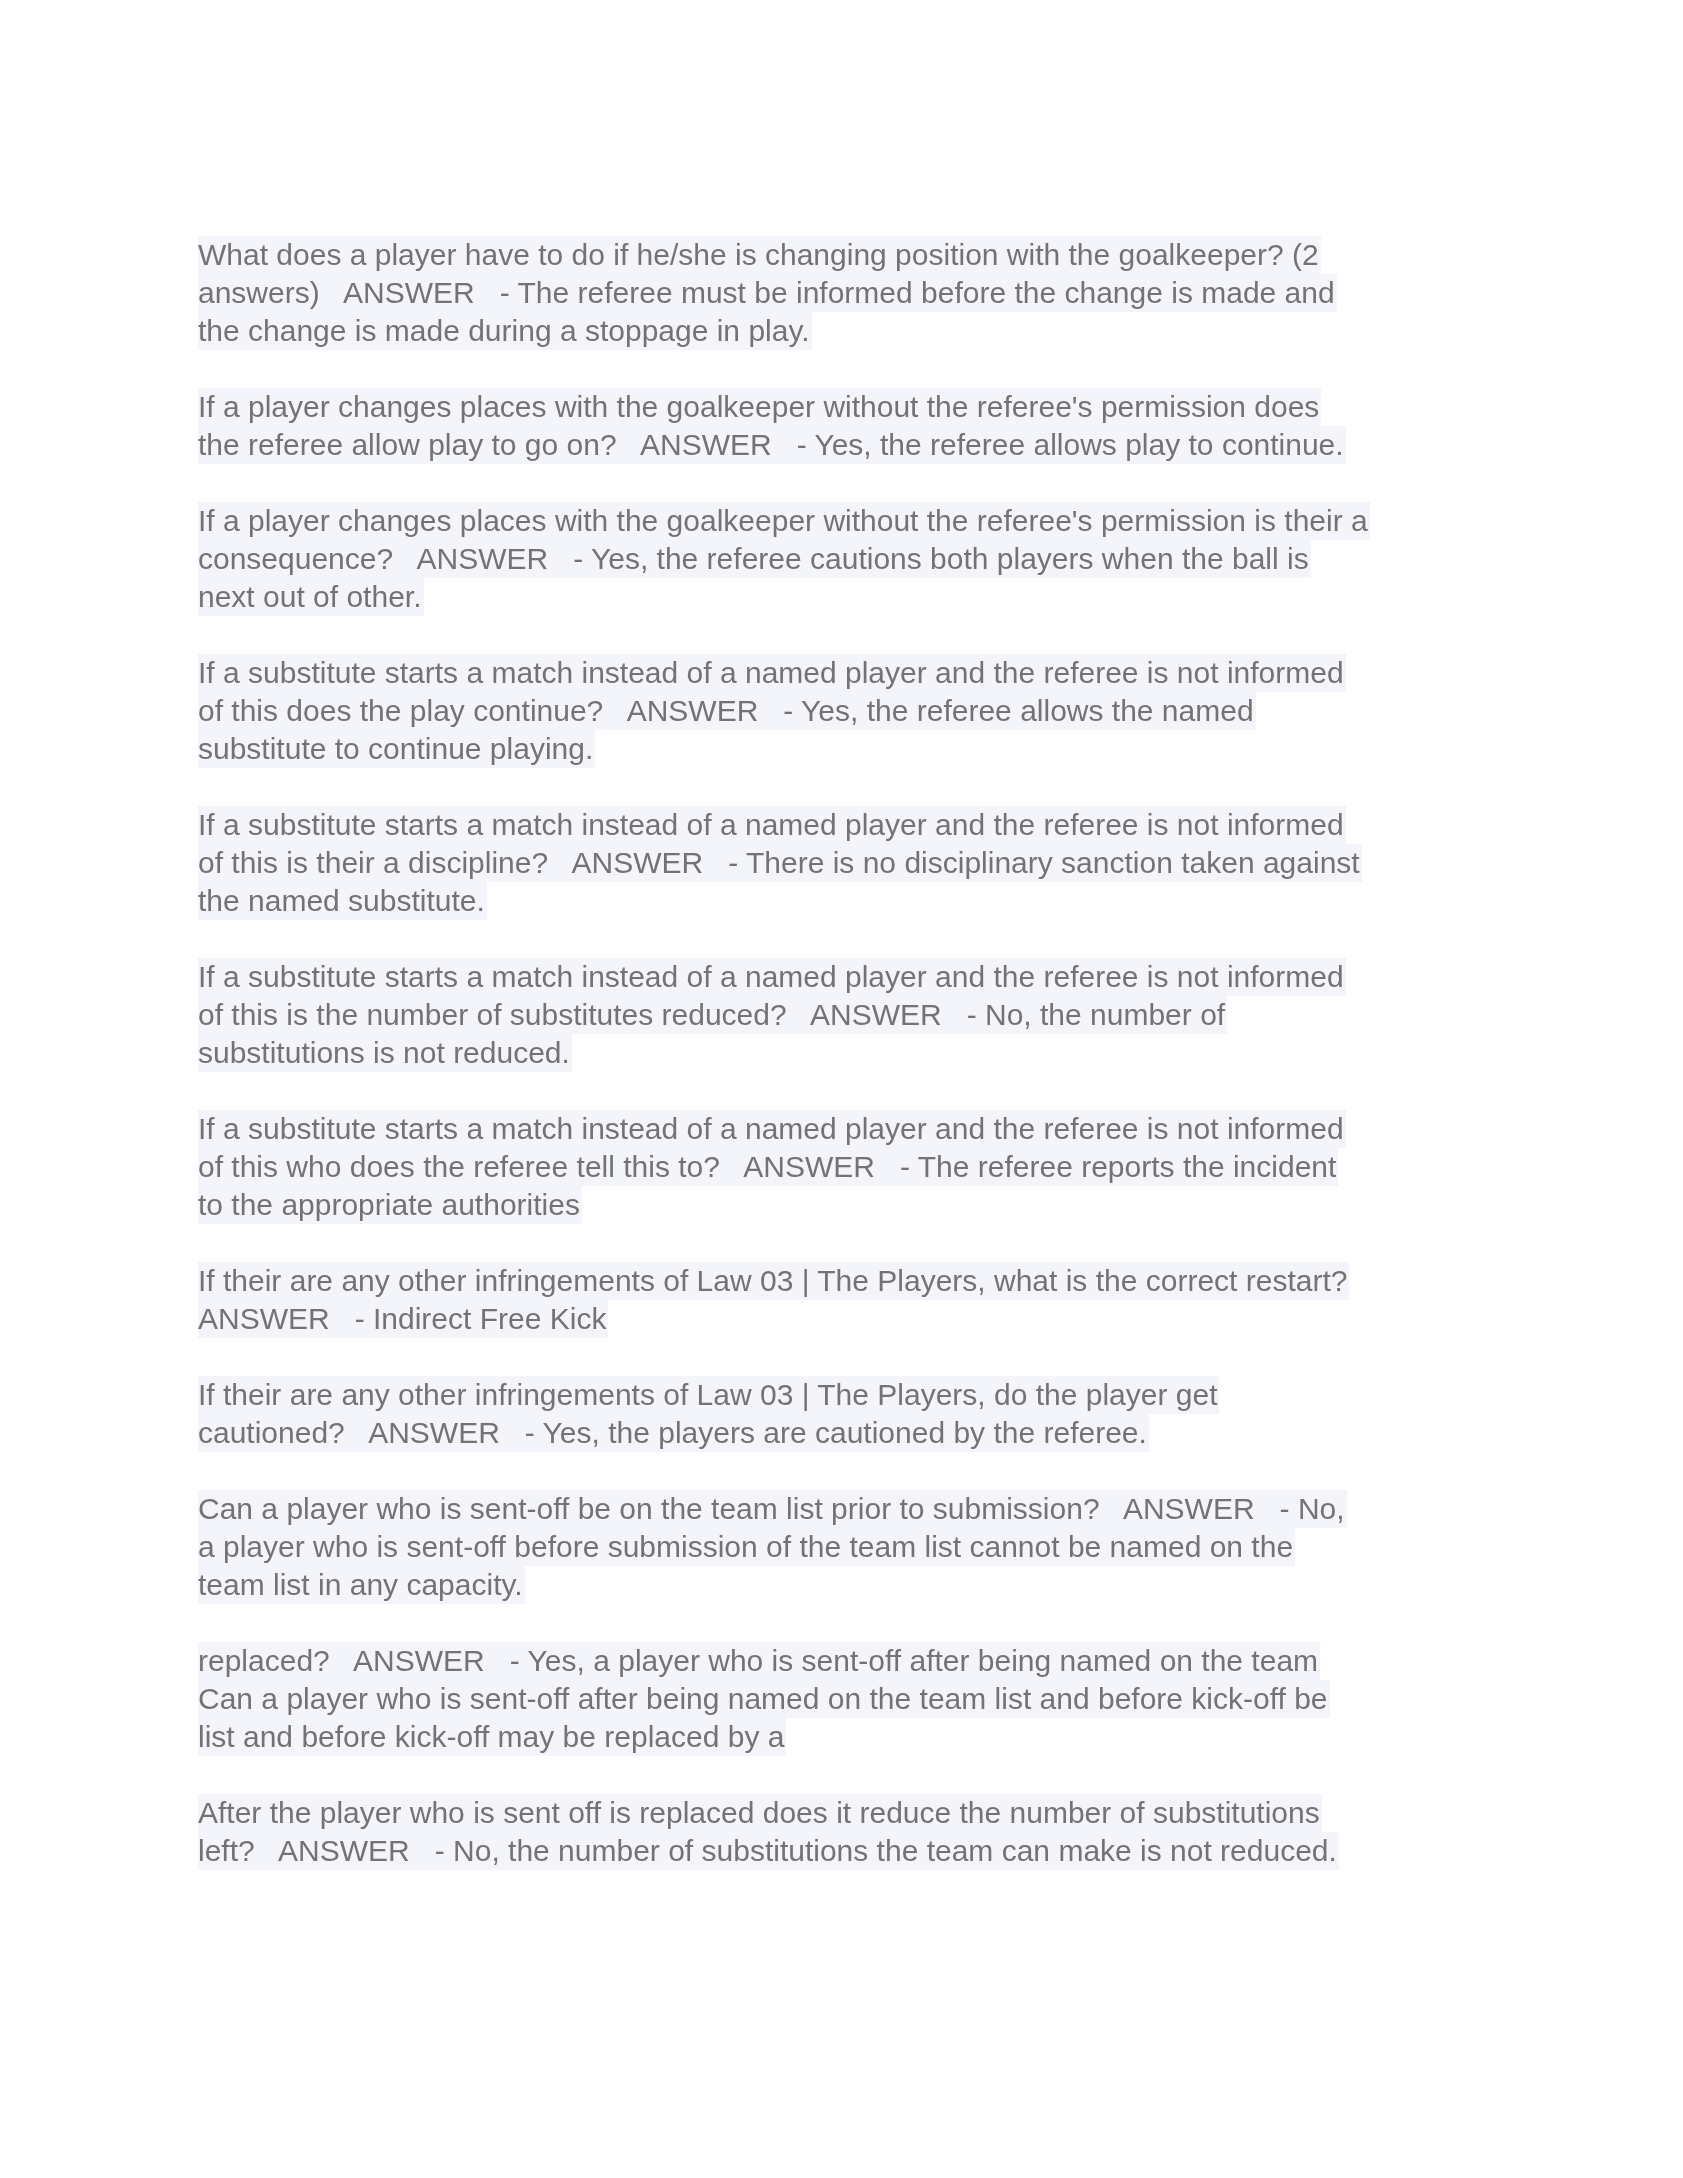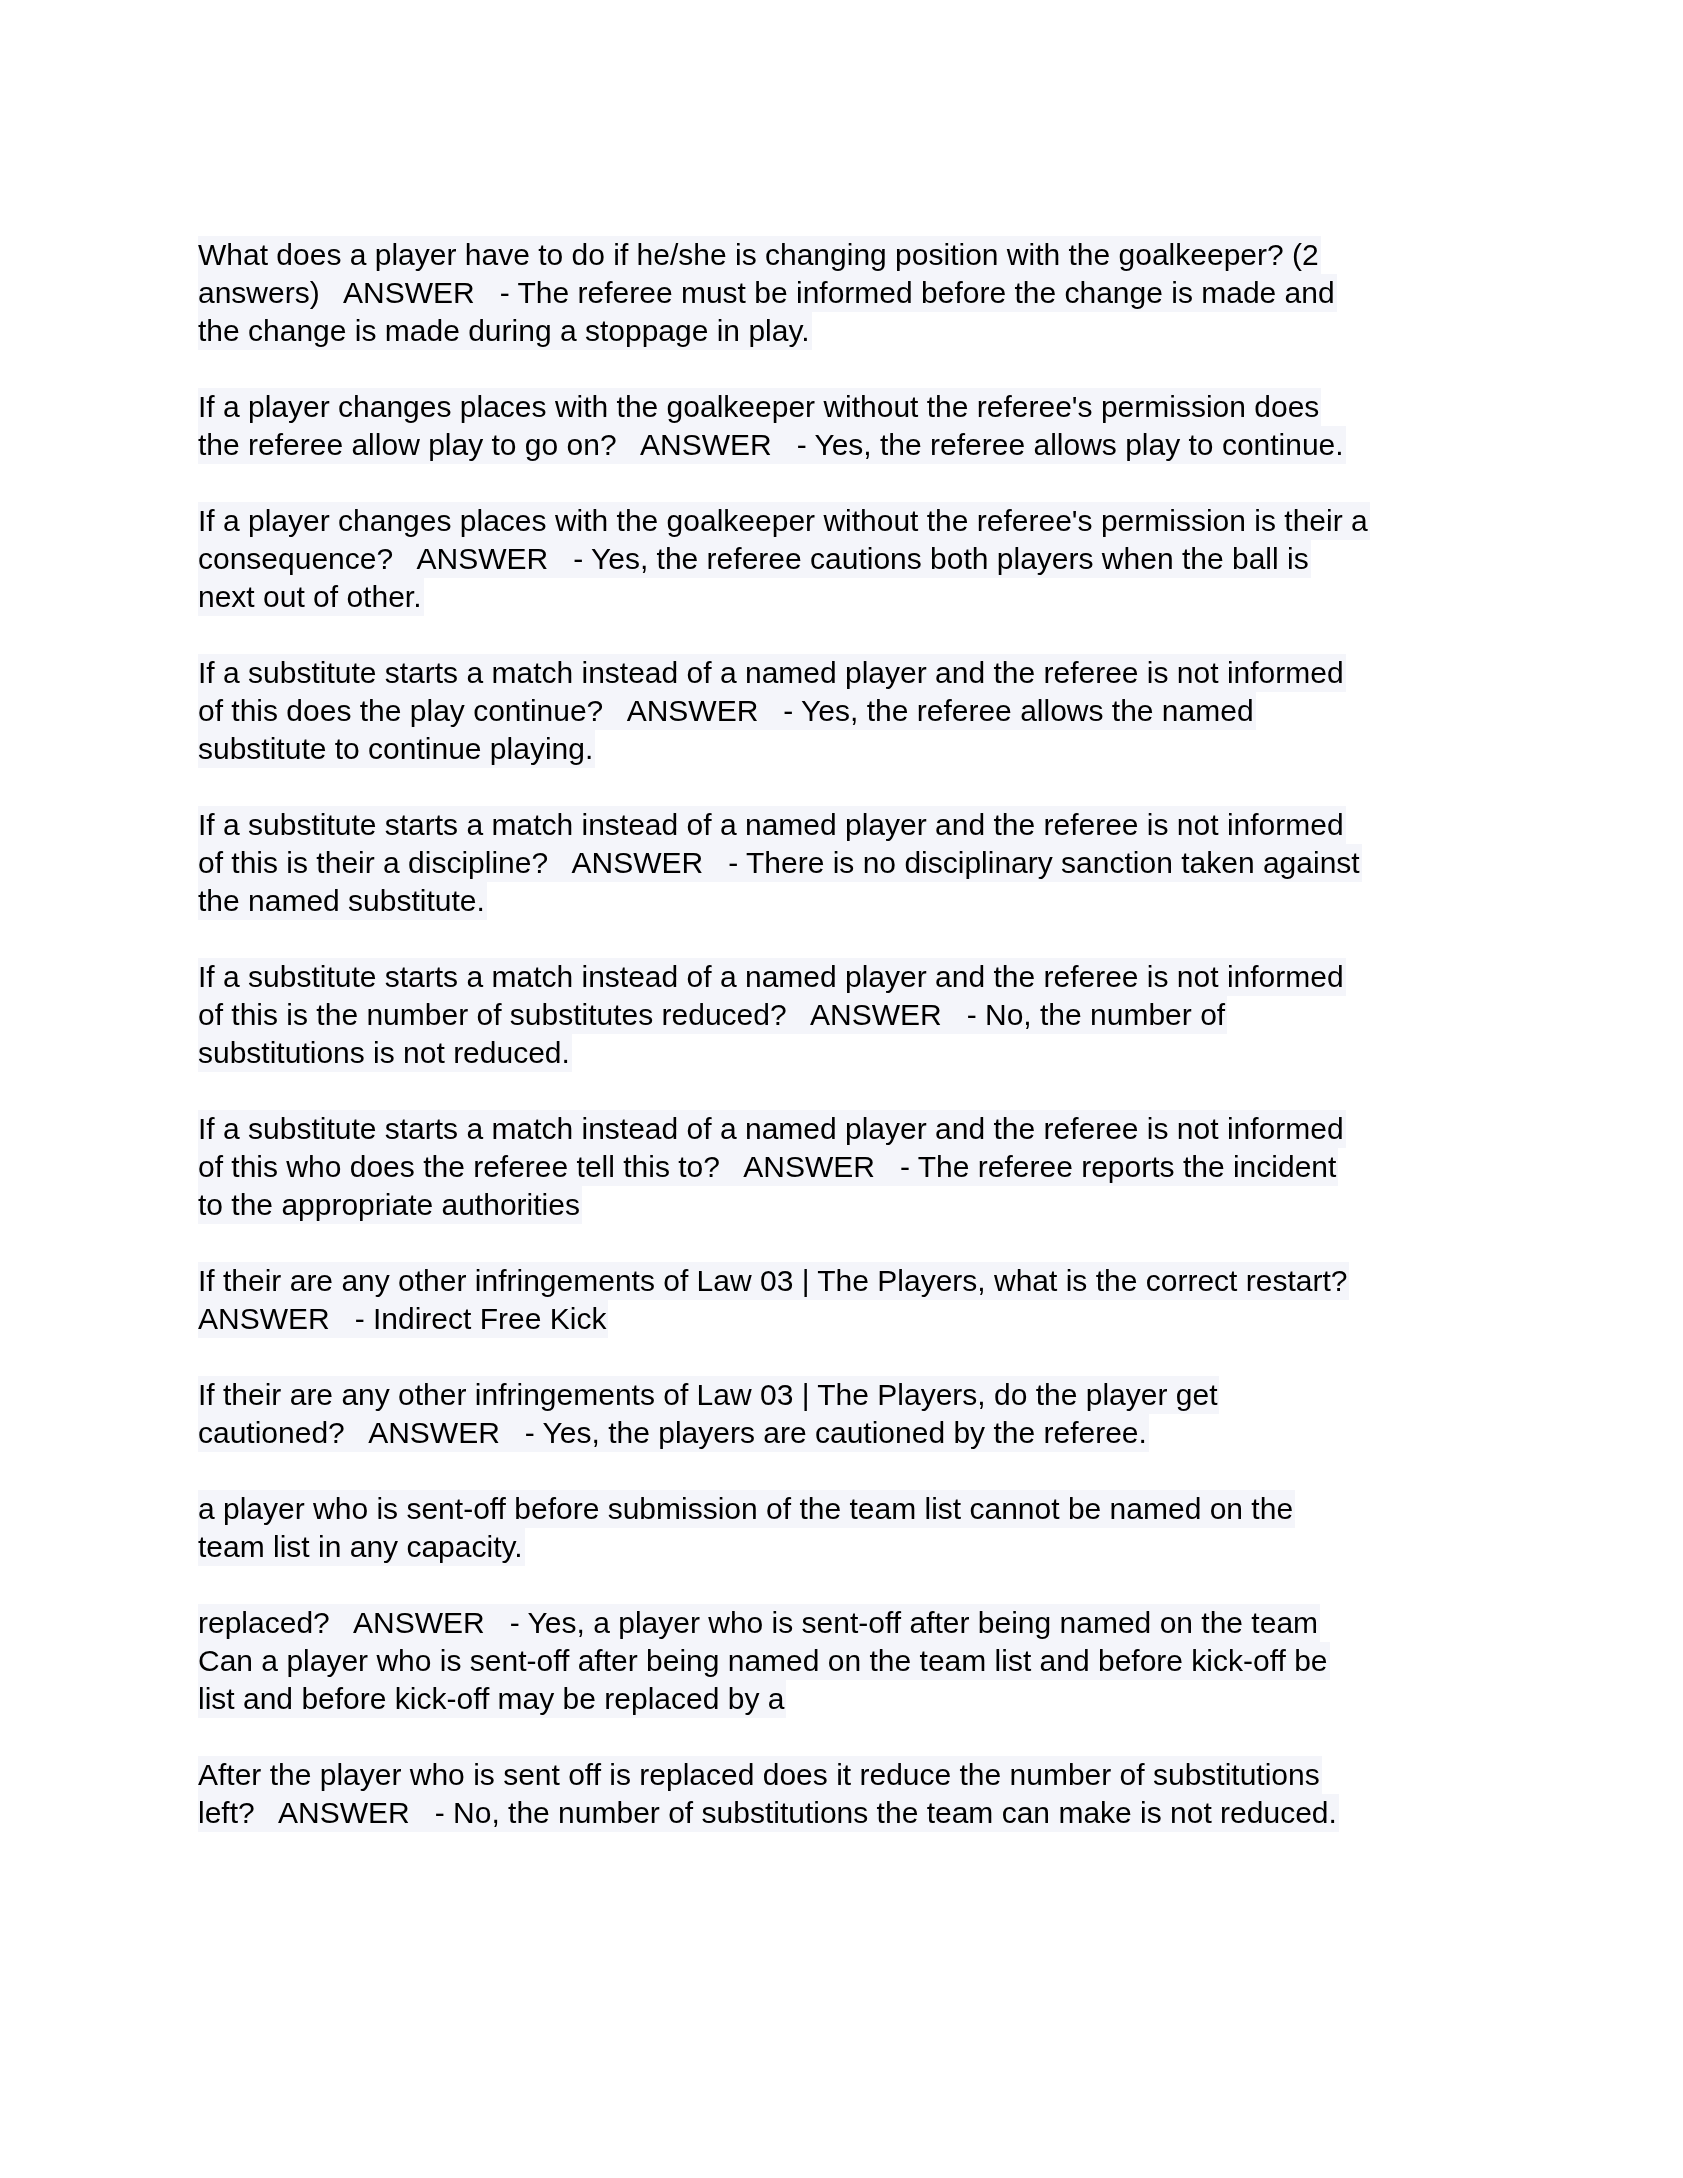--- a/index.html
+++ b/index.html
@@ -5,21 +5,21 @@
   html, body { margin: 0; padding: 0; background: #ffffff; }
   body { width: 1683px; height: 2178px; position: relative; overflow: hidden; }
   .page {
     position: absolute;
     left: 198px;
     top: 236px;
     width: 1307px;
     font-family: "Liberation Sans", sans-serif;
     font-size: 30px;
     line-height: 38px;
-    color: #000000;
+    color: #737373;
   }
   .para { margin: 0 0 38px 0; }
   .line { display: block; white-space: pre; height: 38px; }
   .hl { background: #f4f5fa; display: inline-block; height: 38px; padding-right: 2px; }
 </style>
 </head>
 <body>
 
 <div class="page">
 
@@ -68,20 +68,21 @@
     <span class="line"><span class="hl">If their are any other infringements of Law 03 | The Players, what is the correct restart?</span></span>
     <span class="line"><span class="hl">ANSWER   - Indirect Free Kick</span></span>
   </div>
 
   <div class="para">
     <span class="line"><span class="hl">If their are any other infringements of Law 03 | The Players, do the player get</span></span>
     <span class="line"><span class="hl">cautioned?   ANSWER   - Yes, the players are cautioned by the referee.</span></span>
   </div>
 
   <div class="para">
+    <span class="line"><span class="hl">Can a player who is sent-off be on the team list prior to submission?   ANSWER   - No,</span></span>
     <span class="line"><span class="hl">a player who is sent-off before submission of the team list cannot be named on the</span></span>
     <span class="line"><span class="hl">team list in any capacity.</span></span>
   </div>
 
   <div class="para">
     <span class="line"><span class="hl">replaced?   ANSWER   - Yes, a player who is sent-off after being named on the team</span></span>
     <span class="line"><span class="hl">Can a player who is sent-off after being named on the team list and before kick-off be</span></span>
     <span class="line"><span class="hl">list and before kick-off may be replaced by a</span></span>
   </div>
 

